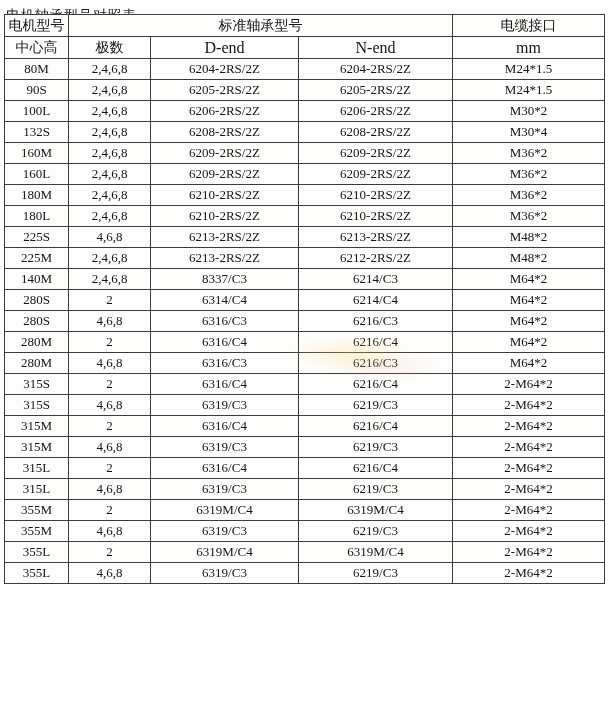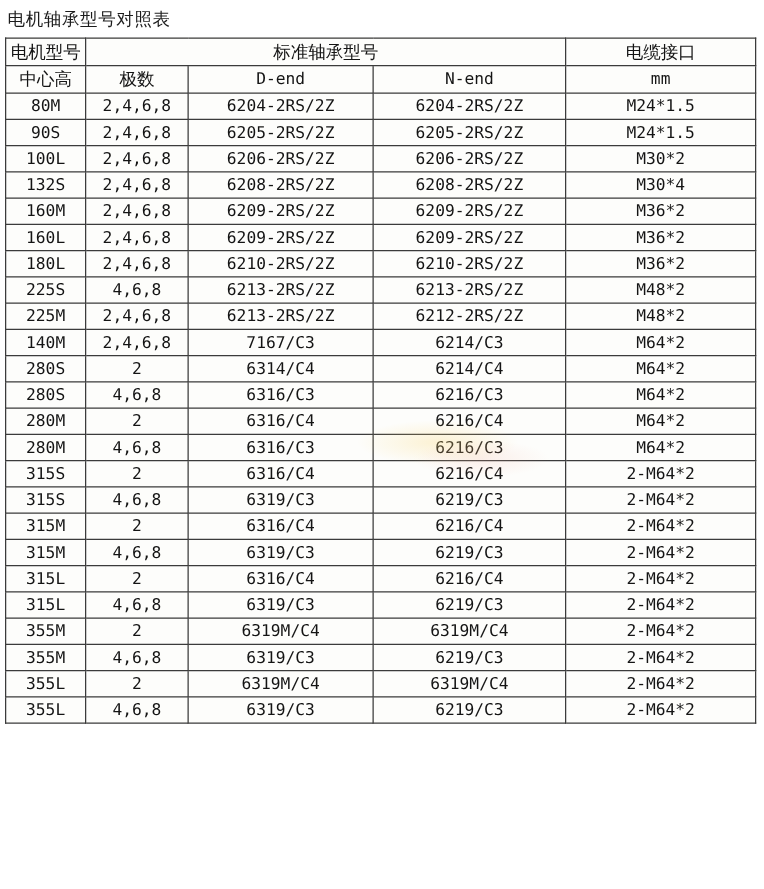--- a/index.html
+++ b/index.html
@@ -15,39 +15,40 @@
     position: absolute;
     left: 6px; top: 7px;
     font-size: 14px;
     font-weight: normal;
     color: #1c1c1c;
     letter-spacing: 0.5px;
     white-space: nowrap;
   }
   table.bearing-table {
     position: absolute;
-    left: 4px; top: 30px;
+    left: 4px; top: 14px;
     width: 600px;
     border-collapse: collapse;
     table-layout: fixed;
     background: #fdfdfb;
+    font-family: Liberation Serif, serif;
   }
   .bearing-table th, .bearing-table td {
     border: 1px solid #3b3b3b;
     text-align: center;
     vertical-align: middle;
     font-weight: normal;
     overflow: hidden;
     white-space: nowrap;
   }
   .bearing-table thead th {
     height: 22px;
     font-size: 14px;
   }
-  .bearing-table thead th.latin { font-size: 13px; }
+  .bearing-table thead th.latin { font-size: 16px; }
   .bearing-table tbody td {
     height: 21px;
     font-size: 13px;
   }
   
   .wm-blob {
     position: absolute;
     pointer-events: none;
     border-radius: 50%;
   }
@@ -126,20 +127,27 @@
           <td>M36*2</td>
         </tr>
         <tr>
           <td>160L</td>
           <td>2,4,6,8</td>
           <td>6209-2RS/2Z</td>
           <td>6209-2RS/2Z</td>
           <td>M36*2</td>
         </tr>
         <tr>
+          <td>180M</td>
+          <td>2,4,6,8</td>
+          <td>6210-2RS/2Z</td>
+          <td>6210-2RS/2Z</td>
+          <td>M36*2</td>
+        </tr>
+        <tr>
           <td>180L</td>
           <td>2,4,6,8</td>
           <td>6210-2RS/2Z</td>
           <td>6210-2RS/2Z</td>
           <td>M36*2</td>
         </tr>
         <tr>
           <td>225S</td>
           <td>4,6,8</td>
           <td>6213-2RS/2Z</td>
@@ -149,21 +157,21 @@
         <tr>
           <td>225M</td>
           <td>2,4,6,8</td>
           <td>6213-2RS/2Z</td>
           <td>6212-2RS/2Z</td>
           <td>M48*2</td>
         </tr>
         <tr>
           <td>140M</td>
           <td>2,4,6,8</td>
-          <td>7167/C3</td>
+          <td>8337/C3</td>
           <td>6214/C3</td>
           <td>M64*2</td>
         </tr>
         <tr>
           <td>280S</td>
           <td>2</td>
           <td>6314/C4</td>
           <td>6214/C4</td>
           <td>M64*2</td>
         </tr>

